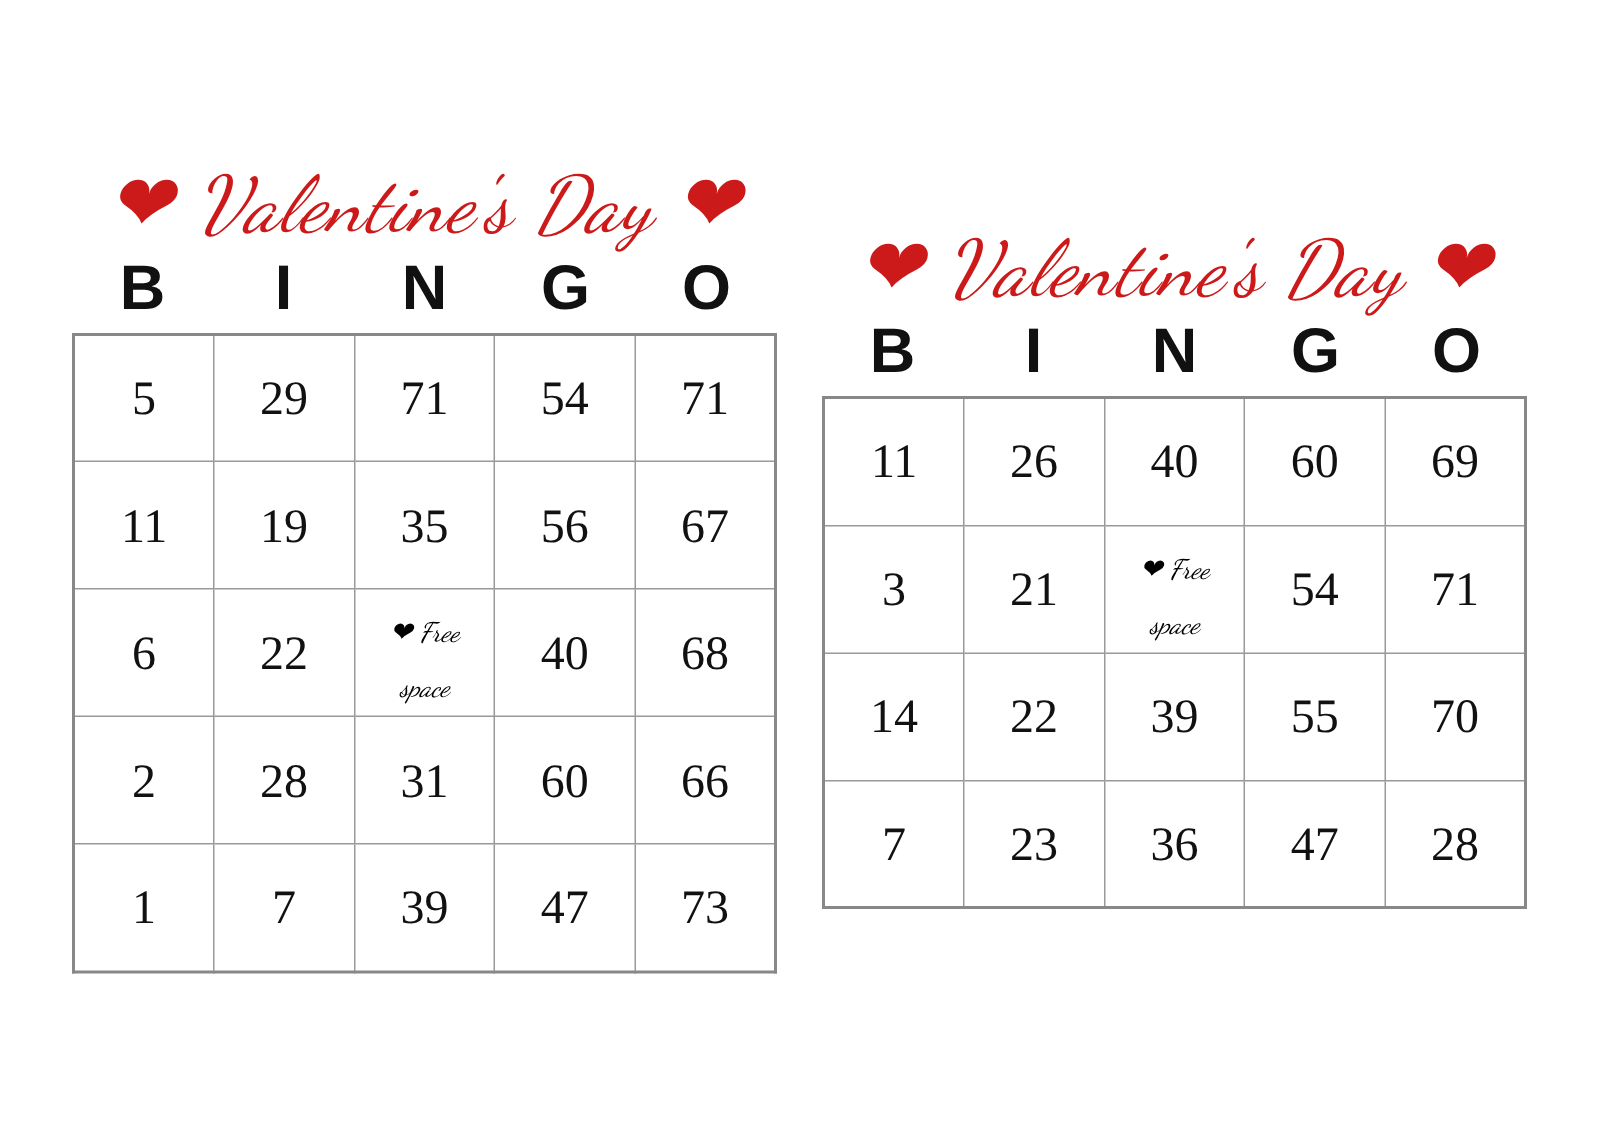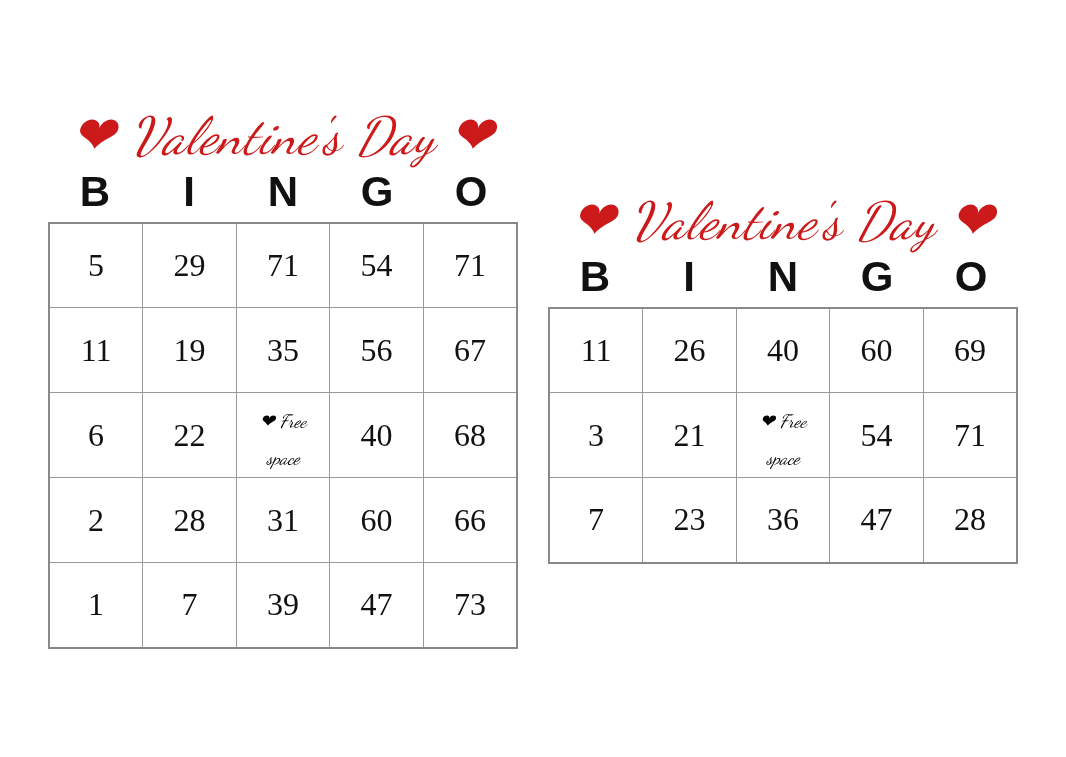--- a/index.html
+++ b/index.html
@@ -170,20 +170,27 @@
             <td>69</td>
           </tr>
           <tr>
             <td>3</td>
             <td>21</td>
             <td><span class="free-space">❤︎ Free<br>space</span></td>
             <td>54</td>
             <td>71</td>
           </tr>
           <tr>
+            <td>14</td>
+            <td>22</td>
+            <td>39</td>
+            <td>55</td>
+            <td>70</td>
+          </tr>
+          <tr>
             <td>7</td>
             <td>23</td>
             <td>36</td>
             <td>47</td>
             <td>28</td>
           </tr>
         </tbody>
     </table>
   </div>
 

